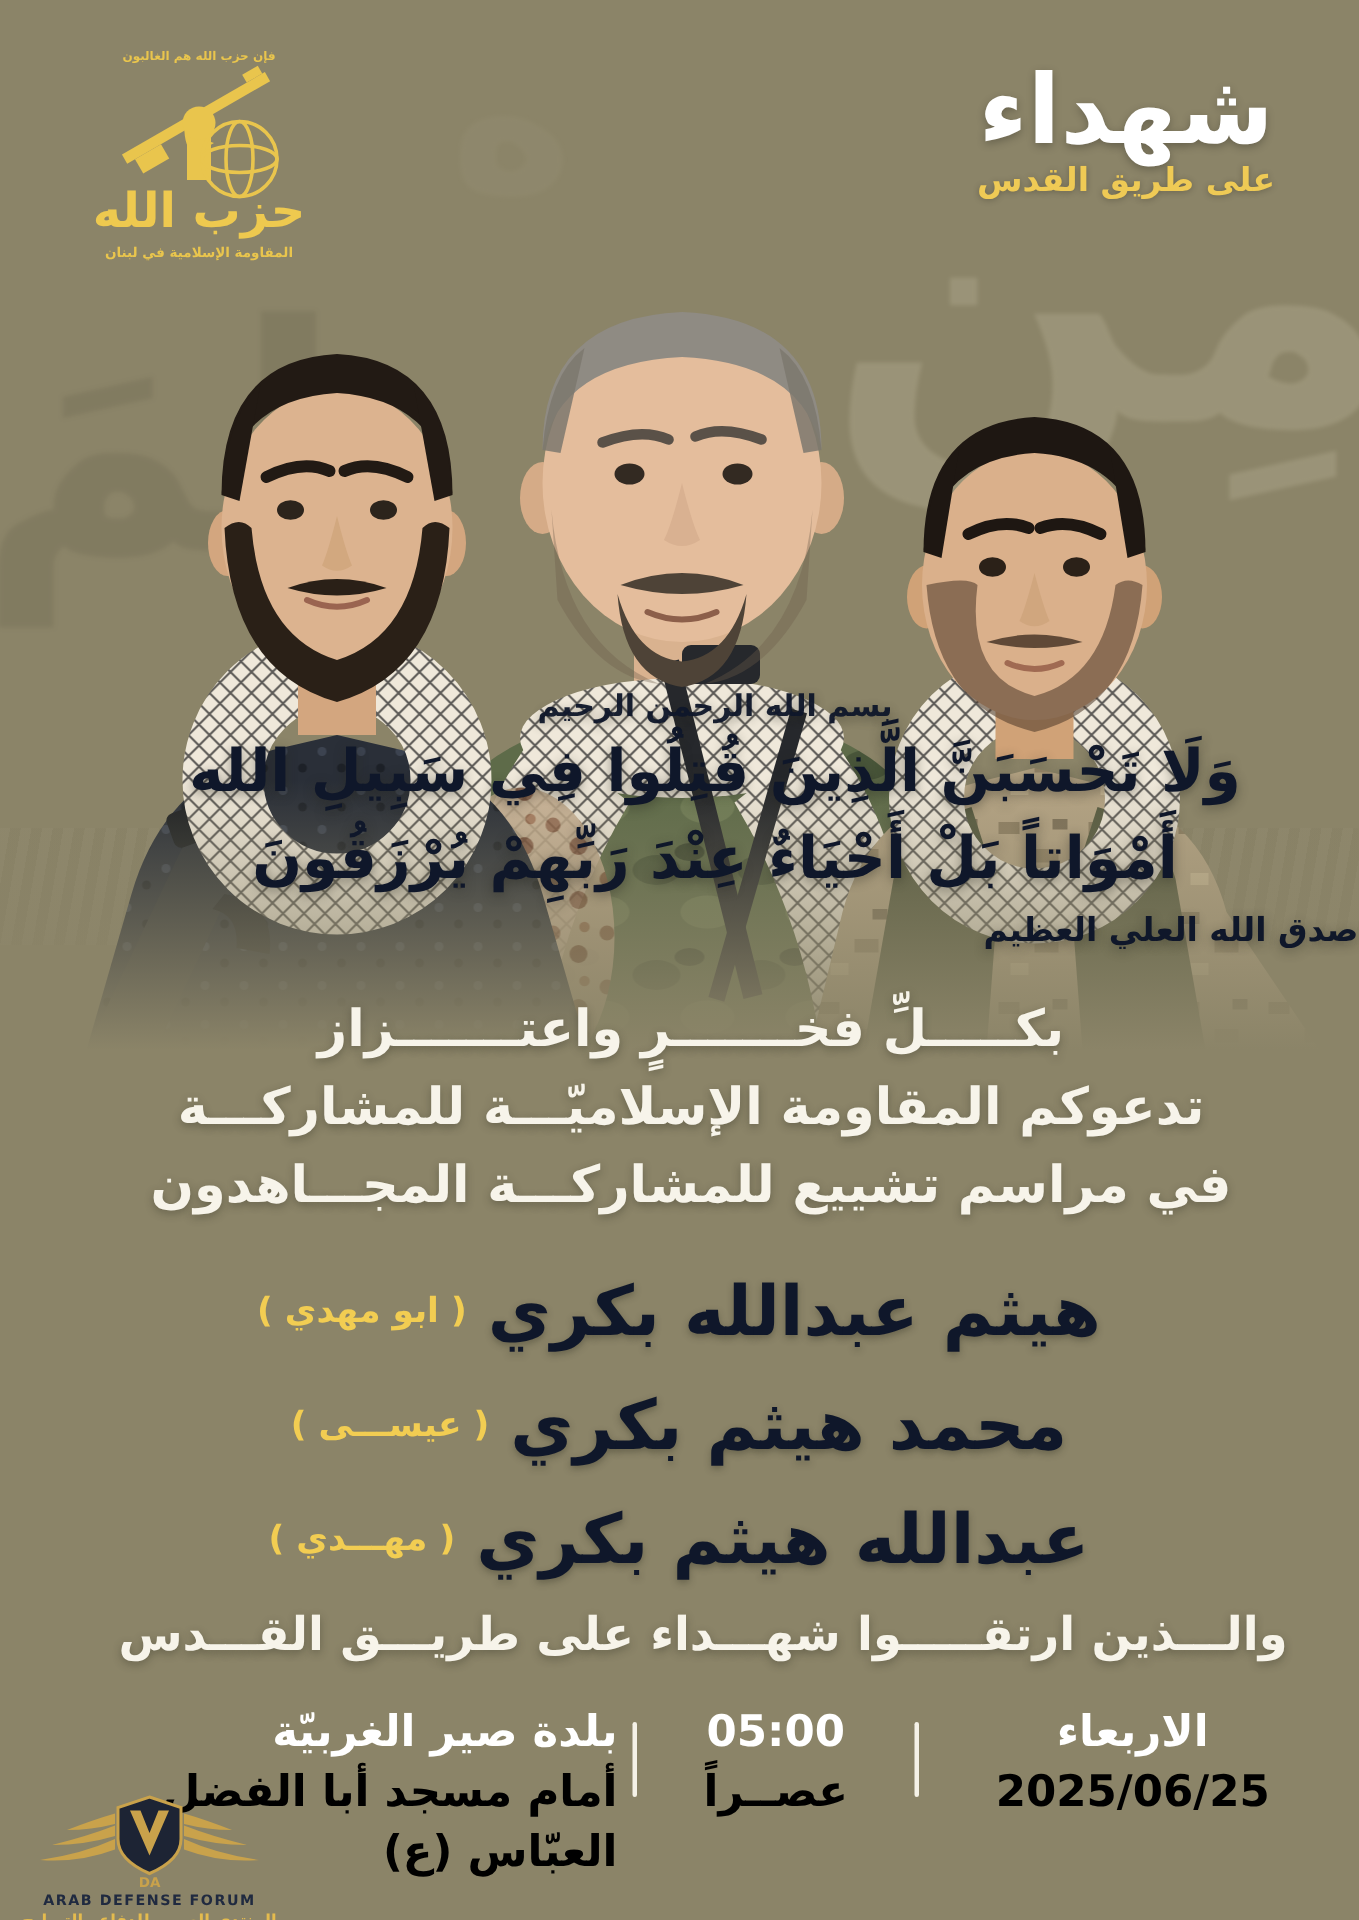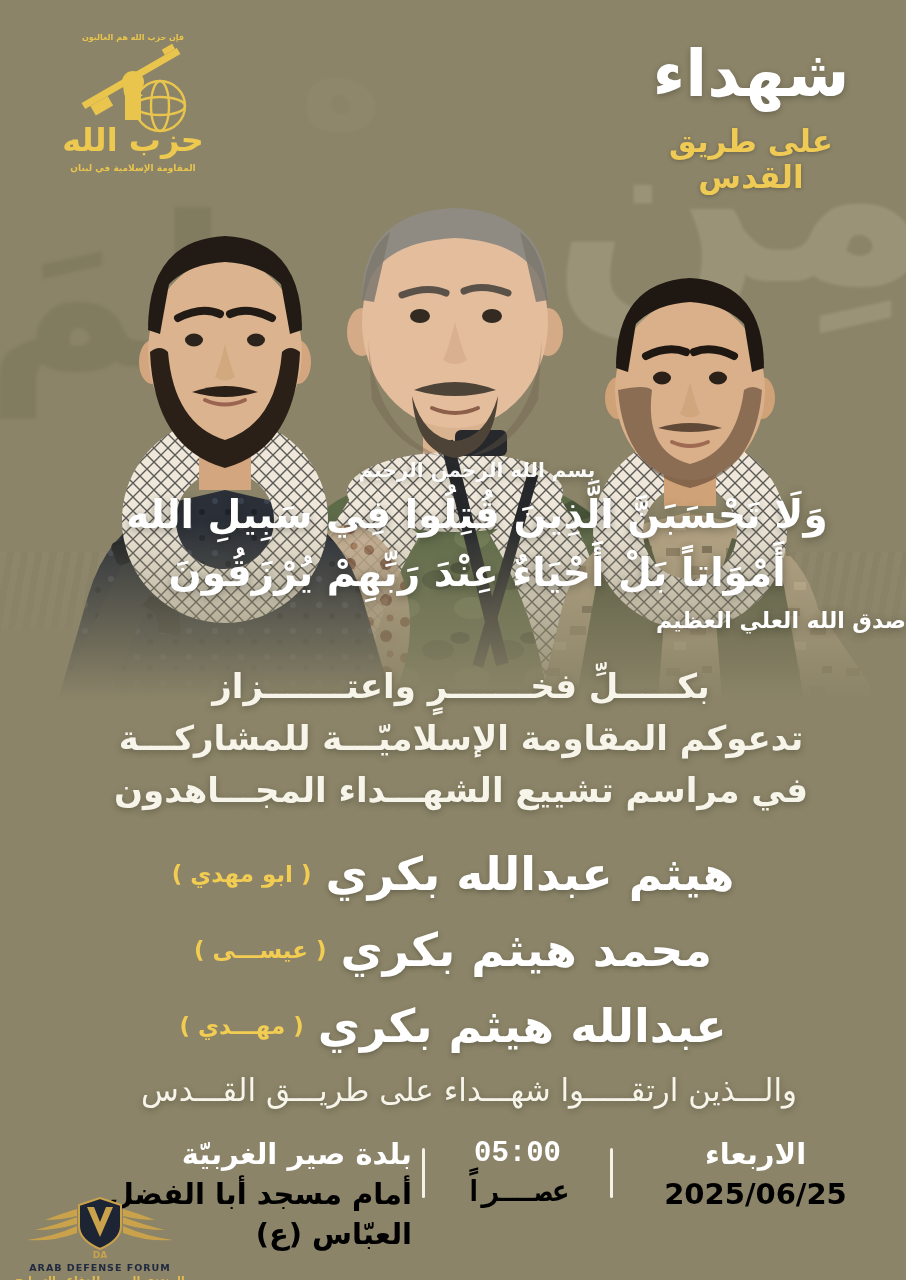--- a/index.html
+++ b/index.html
@@ -17,47 +17,47 @@
     background:repeating-linear-gradient(100deg,rgba(255,255,255,.05) 0 7px,rgba(0,0,0,.04) 7px 14px);}
 
   .portraits{position:absolute;left:0;top:0;z-index:2;}
 
   
   .emblem{position:absolute;left:48px;top:26px;width:170px;height:152px;z-index:4;text-align:center;}
 
   
   .title-block{position:absolute;right:30px;top:42px;width:250px;z-index:4;text-align:center;}
   .title-main{font-size:64px;font-weight:bold;color:#ffffff;line-height:1.0;text-shadow:0 2px 6px rgba(0,0,0,.25);}
-  .title-sub{font-size:31px;font-weight:bold;color:#efca55;margin-top:17px;text-shadow:0 1px 4px rgba(0,0,0,.25);}
-
-  
-  .verse{position:absolute;left:0;right:0;top:458px;z-index:3;text-align:center;color:#ffffff;
+  .title-sub{font-size:22px;font-weight:bold;color:#efca55;margin-top:2px;text-shadow:0 1px 4px rgba(0,0,0,.25);}
+
+  
+  .verse{position:absolute;left:0;right:0;top:458px;z-index:3;text-align:center;color:#0f172a;
     text-shadow:0 2px 8px rgba(40,40,30,.45);padding-left:48px;}
   .basmala{font-size:20px;font-weight:bold;opacity:.96;}
   .verse-line{font-size:39px;font-weight:bold;line-height:50px;margin-top:8px;}
   .verse-attr{font-size:22px;font-weight:bold;margin-top:10px;text-align:right;}
 
   
   .invitation{position:absolute;left:16px;right:0;top:660px;z-index:3;text-align:center;color:#f7f4ea;
     font-size:34px;font-weight:bold;line-height:52px;text-shadow:0 2px 6px rgba(40,40,30,.35);}
 
   
   .names{position:absolute;left:0;right:0;top:836px;z-index:3;text-align:center;}
   .name-row{height:76px;display:flex;align-items:center;justify-content:center;gap:14px;}
-  .name-main{font-size:46px;font-weight:bold;color:#ffffff;text-shadow:0 2px 5px rgba(40,40,30,.35);}
+  .name-main{font-size:46px;font-weight:bold;color:#0f172a;text-shadow:0 2px 5px rgba(40,40,30,.35);}
   .name-nick{font-size:23px;font-weight:bold;color:#f2cd52;}
 
   .tribute{position:absolute;left:0;right:0;top:1072px;z-index:3;text-align:center;
-    font-size:31px;font-weight:normal;color:#f7f4ea;text-shadow:0 2px 6px rgba(40,40,30,.35);padding-left:32px;}
+    font-size:31px;font-weight:bold;color:#f7f4ea;text-shadow:0 2px 6px rgba(40,40,30,.35);padding-left:32px;}
 
   
   .event-row{position:absolute;left:18px;right:18px;top:1134px;z-index:3;display:flex;align-items:flex-start;}
   .event-col{text-align:center;}
   .col-day{flex:0 0 265px;}
-  .col-time{flex:0 0 165px;font-family:Liberation Mono, monospace;}
+  .col-time{flex:0 0 165px;}
   .col-place{flex:1 1 auto;text-align:right;padding-left:10px;}
   .ev-accent{font-size:29px;font-weight:bold;color:#ffffff;line-height:40px;}
   .ev-white{font-size:29px;font-weight:bold;color:#000000;line-height:40px;}
   .divider{flex:0 0 3px;width:3px;height:50px;background:#f5f2e8;border-radius:2px;margin:14px 10px 0 10px;}
 
   
   .adf{position:absolute;left:14px;top:1196px;width:172px;z-index:4;text-align:center;}
   .adf-en{font-size:9.5px;font-weight:bold;color:#202a40;letter-spacing:1px;margin-top:-2px;}
   .adf-ar{font-size:11px;font-weight:bold;color:#e4bb4e;margin-top:1px;}
 </style>
@@ -218,21 +218,21 @@
   <div class="verse">
     <div class="basmala">بسم الله الرحمن الرحيم</div>
     <div class="verse-line">وَلَا تَحْسَبَنَّ الَّذِينَ قُتِلُوا فِي سَبِيلِ الله</div>
     <div class="verse-line">أَمْوَاتاً بَلْ أَحْيَاءٌ عِنْدَ رَبِّهِمْ يُرْزَقُونَ</div>
     <div class="verse-attr">صدق الله العلي العظيم</div>
   </div>
 
   <div class="invitation">
     <div>بكـــــلِّ فخـــــــرٍ واعتـــــــزاز</div>
     <div>تدعوكم المقاومة الإسلاميّـــة للمشاركـــة</div>
-    <div>في مراسم تشييع الشهـــداء  المجـــاهدون</div>
+    <div>في مراسم تشييع للمشاركـــة  المجـــاهدون</div>
   </div>
 
   <div class="names">
     <div class="name-row">
       <span class="name-main">هيثم عبدالله بكري</span>
       <span class="name-nick">( ابو مهدي )</span>
     </div>
     <div class="name-row">
       <span class="name-main">محمد هيثم بكري</span>
       <span class="name-nick">( عيســـى )</span>

